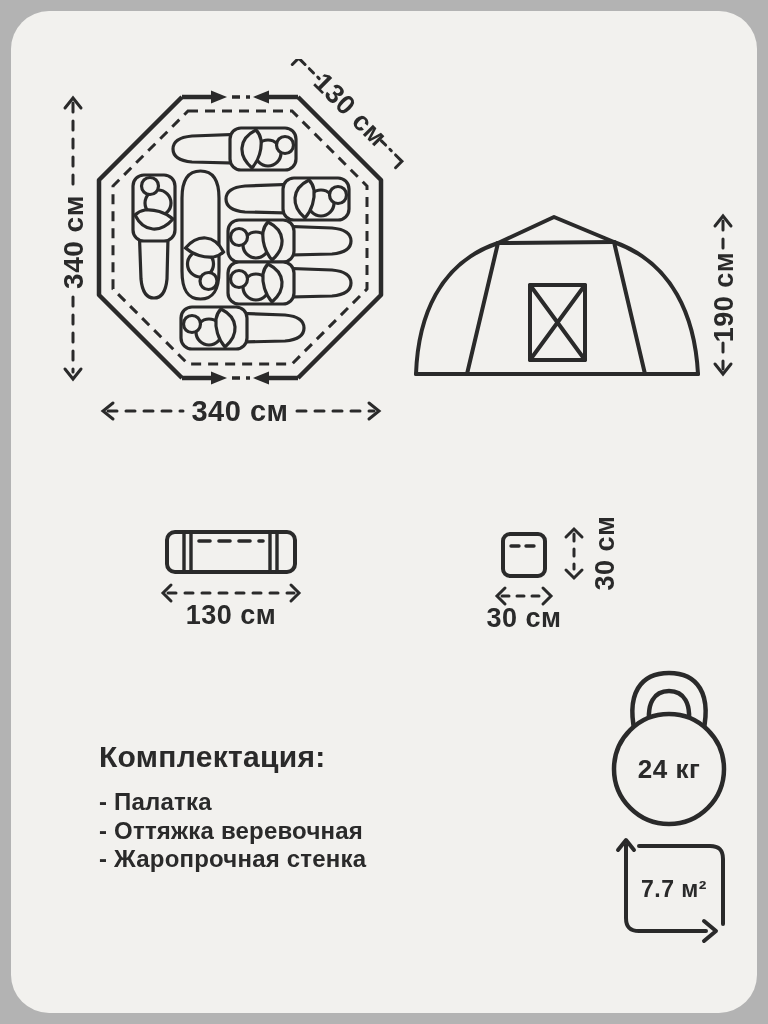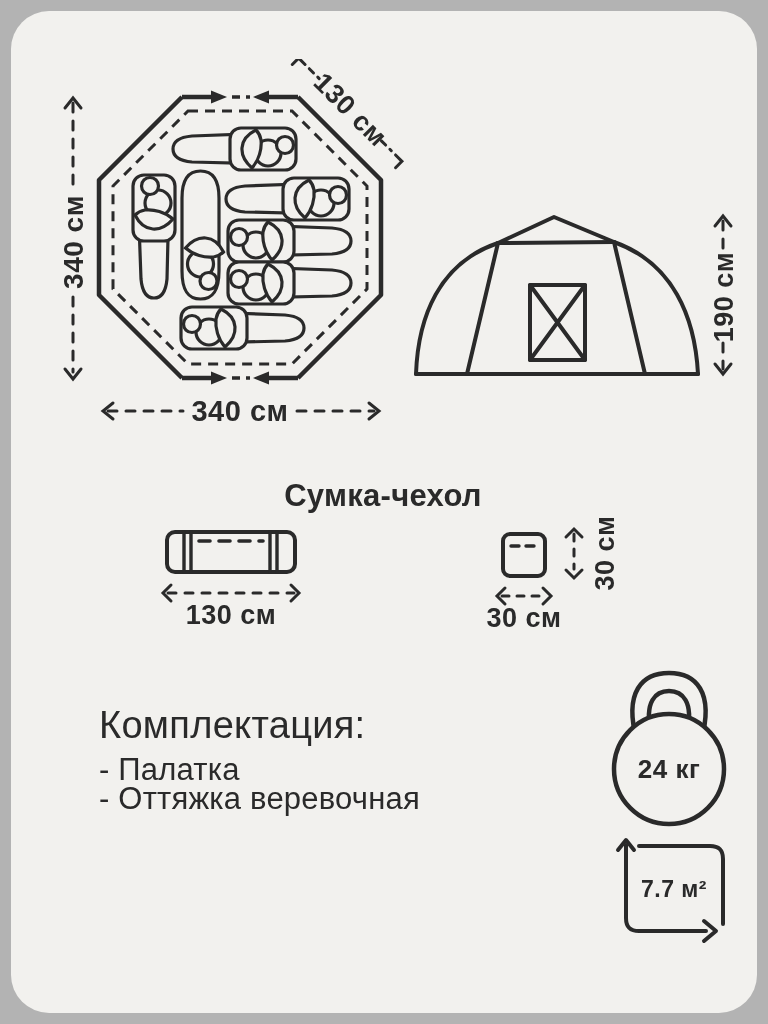--- a/index.html
+++ b/index.html
@@ -18,23 +18,23 @@
     font-family:"Liberation Sans",sans-serif;
     font-weight:700;
     fill:#2a2a2a;
     letter-spacing:0.5px;
   }
   .bag-title{
     position:absolute;left:0;top:467px;width:744px;
     text-align:center;font-size:31px;font-weight:700;letter-spacing:0.3px;
   }
   .kit{position:absolute;left:88px;top:697px;}
-  .kit-heading{font-size:38px;font-weight:400;line-height:34px;letter-spacing:0.3px;}
+  .kit-heading{font-size:30px;font-weight:700;line-height:34px;letter-spacing:0.3px;margin-top:32px;}
   .kit-list{list-style:none;margin:14px 0 0 0;padding:0;
-    font-size:31px;font-weight:400;letter-spacing:0.2px;}
+    font-size:24px;font-weight:700;letter-spacing:0.2px;}
   .kit-list li{line-height:28.7px;white-space:nowrap;}
 </style>
 </head>
 <body>
 
 <div class="card">
 
   <svg class="abs" style="left:40px;top:48px" width="370" height="372" viewBox="0 0 370 372">
     <defs>
       <g id="sleeper" stroke="#2a2a2a" stroke-width="3.2" fill="#f2f1ee" stroke-linejoin="round">
@@ -125,21 +125,20 @@
     </g>
     <g stroke="#2a2a2a" stroke-width="3" fill="none" stroke-linecap="round">
       <path d="M304,15 L312,5 L320,15"></path>
       <path d="M312,10 V40" stroke-dasharray="9 9"></path>
       <path d="M312,132 V158" stroke-dasharray="9 9"></path>
       <path d="M304,153 L312,163 L320,153"></path>
     </g>
     <text transform="translate(322,86) rotate(-90)" text-anchor="middle" font-size="27">190 см</text>
   </svg>
 
-  <div class="bag-title">Сумка-чехол</div>
 
   <svg class="abs" style="left:140px;top:512px" width="160" height="105" viewBox="0 0 160 105">
     <g stroke="#2a2a2a" fill="none" stroke-linecap="round">
       <rect x="16" y="9" width="128" height="40" rx="8" stroke-width="4"></rect>
       <path d="M33,9 V49 M40,9 V49 M119,9 V49 M126,9 V49" stroke-width="3.4"></path>
       <path d="M48,18 H112" stroke-width="3.6" stroke-dasharray="11 9"></path>
       <g stroke-width="3">
         <path d="M20,62 L12,70 L20,78"></path>
         <path d="M17,70 H143" stroke-dasharray="8 9"></path>
         <path d="M140,62 L148,70 L140,78"></path>
@@ -165,20 +164,21 @@
     </g>
     <text x="43" y="111" text-anchor="middle" font-size="27">30 см</text>
     <text transform="translate(133,37) rotate(-90)" text-anchor="middle" font-size="27">30 см</text>
   </svg>
 
   <div class="kit">
     <div class="kit-heading">Комплектация:</div>
     <ul class="kit-list">
       <li>- Палатка</li>
       <li>- Оттяжка веревочная</li>
+      <li>- Жаропрочная стенка</li>
     </ul>
   </div>
 
   <svg class="abs" style="left:596px;top:650px" width="124" height="170" viewBox="0 0 124 170">
     <g stroke="#2a2a2a" stroke-width="4.5" fill="none" stroke-linecap="round">
       <path d="M30,80 C16,30 36,12 62,12 C88,12 108,30 94,80"></path>
       <path d="M44,72 C37,40 49,30 62,30 C75,30 87,40 80,72"></path>
       <circle cx="62" cy="108" r="55" fill="#f2f1ee"></circle>
     </g>
     <text x="62" y="117" text-anchor="middle" font-size="26">24 кг</text>

